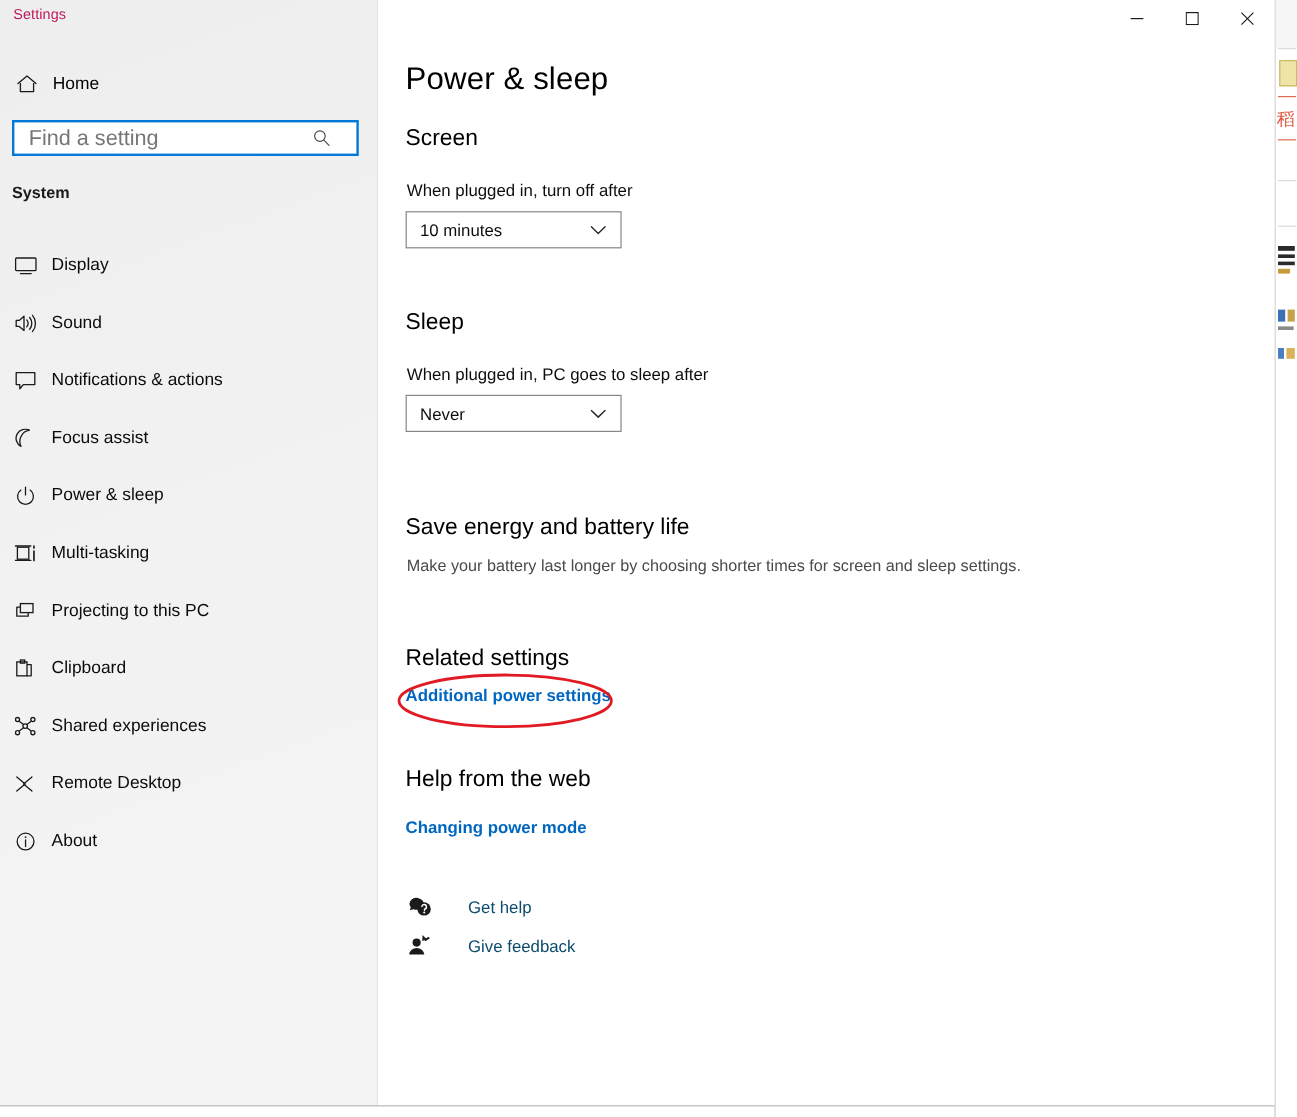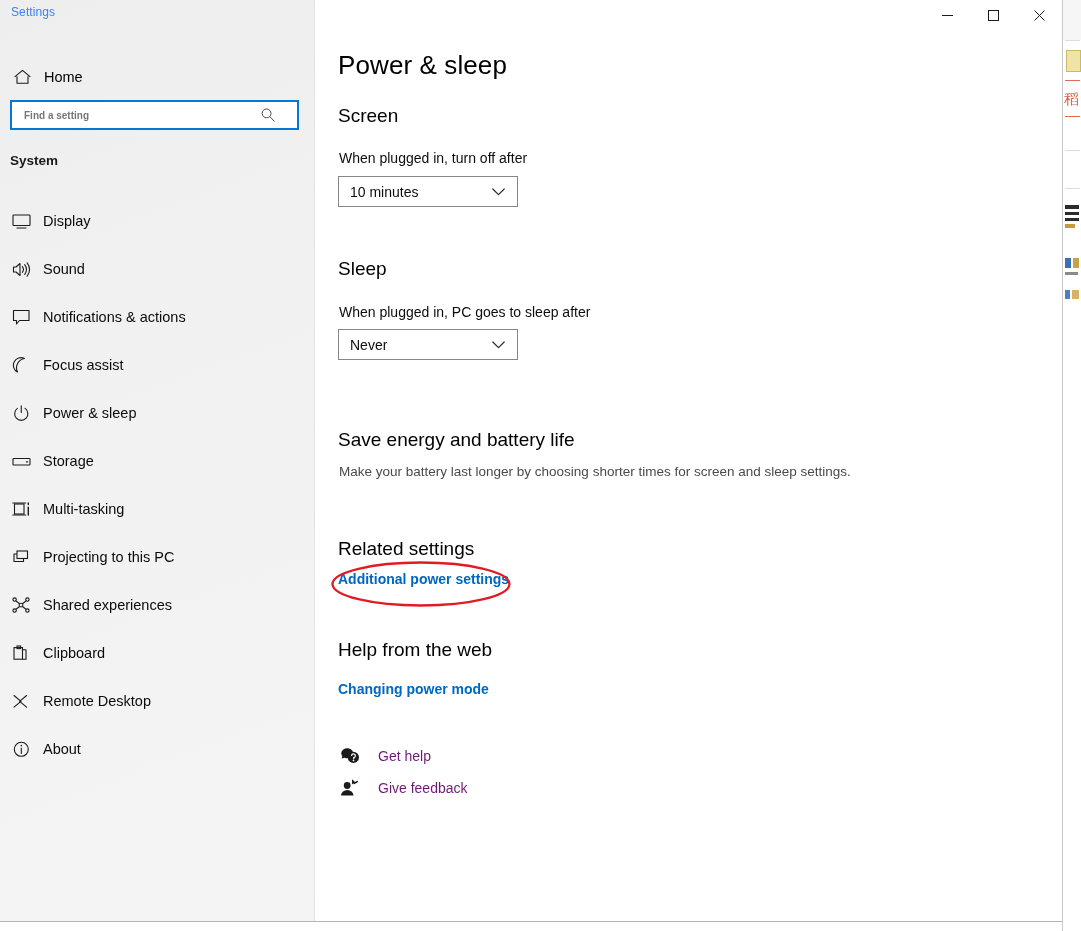--- a/index.html
+++ b/index.html
@@ -58,21 +58,21 @@
     left: 0; top: 0;
     width: 1062px;
     height: 32px;
     z-index: 6;
   }
   #titlebar-text {
     position: absolute;
     left: 11px;
     top: 5px;
     font-size: 12px;
-    color: #3b82f6;
+    color: #be185d;
     letter-spacing: 0.1px;
   }
   .caption-btns {
     position: absolute;
     right: 0;
     top: 0;
     display: flex;
   }
   .caption-btn {
     width: 46px;
@@ -96,21 +96,21 @@
     box-sizing: border-box;
   }
 
   #home-row {
     position: absolute;
     left: 0;
     top: 55px;
     width: 350px;
     height: 30px;
     display: flex;
-    align-items: flex-end;
+    align-items: center;
     cursor: default;
   }
   #home-icon { width: 20px; margin-left: 12px; display:flex; align-items:center; justify-content:center; }
   #home-label {
     margin-left: 12px;
     font-size: 14.5px;
     color: #000000;
   }
 
   #search-box {
@@ -125,23 +125,22 @@
     display: flex;
     align-items: center;
   }
   #search-input {
     border: 0;
     outline: 0;
     background: transparent;
     margin-left: 10px;
     width: 232px;
     font-family: "Liberation Sans", sans-serif;
-    font-size: 10px;
+    font-size: 18px;
     color: #1b1b1b;
-    font-weight: bold;
   }
   #search-input::placeholder { color: #767676; opacity: 1; }
   #search-icon { margin-left: 2px; display:flex; align-items:center; }
 
   #group-label {
     position: absolute;
     left: 10px;
     top: 153px;
     font-size: 13.5px;
     font-weight: bold;
@@ -259,23 +258,23 @@
     align-items: center;
     cursor: default;
   }
   .help-icon {
     width: 24px;
     display: flex;
     align-items: center;
     justify-content: center;
   }
   .help-label {
-    margin-left: 16px;
+    margin-left: 28px;
     font-size: 14px;
-    color: #701a75;
+    color: #0c4a6e;
   }
 
   
   #annotation-ellipse {
     position: absolute;
     left: 330px;
     top: 560px;
     width: 184px;
     height: 48px;
     pointer-events: none;
@@ -400,29 +399,20 @@
       <div class="nav-item">
         <span class="nav-icon">
           <svg width="19" height="17" viewBox="0 0 19 17" aria-hidden="true">
             <path d="M5.4 3.4 A6.6 6.6 0 1 0 13.1 3.4" fill="none" stroke="#1b1b1b" stroke-width="1.1" stroke-linecap="round"></path>
             <line x1="9.25" y1="0.9" x2="9.25" y2="7.4" stroke="#1b1b1b" stroke-width="1.1" stroke-linecap="round"></line>
           </svg>
         </span>
         <span class="nav-label">Power &amp; sleep</span>
       </div>
 
-      <div class="nav-item">
-        <span class="nav-icon">
-          <svg width="19" height="17" viewBox="0 0 19 17" aria-hidden="true">
-            <rect x="1" y="5.5" width="17" height="6.5" rx="0.8" fill="none" stroke="#1b1b1b" stroke-width="1.1"></rect>
-            <line x1="14.4" y1="8.8" x2="15.6" y2="8.8" stroke="#1b1b1b" stroke-width="1.2" stroke-linecap="round"></line>
-          </svg>
-        </span>
-        <span class="nav-label">Storage</span>
-      </div>
 
 
       <div class="nav-item">
         <span class="nav-icon">
           <svg width="19" height="17" viewBox="0 0 19 17" aria-hidden="true">
             <rect x="2.5" y="3" width="9.5" height="10" fill="none" stroke="#1b1b1b" stroke-width="1.1"></rect>
             <line x1="0.8" y1="2" x2="13.7" y2="2" stroke="#1b1b1b" stroke-width="1.1" stroke-linecap="round"></line>
             <line x1="0.8" y1="14" x2="13.7" y2="14" stroke="#1b1b1b" stroke-width="1.1" stroke-linecap="round"></line>
             <line x1="16.3" y1="2" x2="16.3" y2="3.6" stroke="#1b1b1b" stroke-width="1.4" stroke-linecap="round"></line>
             <line x1="16.3" y1="6.2" x2="16.3" y2="14" stroke="#1b1b1b" stroke-width="1.4" stroke-linecap="round"></line>
@@ -432,20 +422,31 @@
       </div>
 
       <div class="nav-item">
         <span class="nav-icon">
           <svg width="19" height="17" viewBox="0 0 19 17" aria-hidden="true">
             <rect x="5" y="2" width="10.5" height="7.5" fill="none" stroke="#1b1b1b" stroke-width="1.1"></rect>
             <path d="M5 5 H2 V12.5 H11.5 V9.5" fill="none" stroke="#1b1b1b" stroke-width="1.1" stroke-linejoin="round"></path>
           </svg>
         </span>
         <span class="nav-label">Projecting to this PC</span>
+      </div>
+
+      <div class="nav-item">
+        <span class="nav-icon">
+          <svg width="19" height="17" viewBox="0 0 19 17" aria-hidden="true">
+            <rect x="2" y="2.6" width="8.5" height="11.6" fill="none" stroke="#1b1b1b" stroke-width="1.1"></rect>
+            <rect x="5" y="1" width="3.6" height="2.6" fill="none" stroke="#1b1b1b" stroke-width="1.1"></rect>
+            <path d="M10.5 4.8 H14 V14.2 H10.5" fill="none" stroke="#1b1b1b" stroke-width="1.1" stroke-linejoin="round"></path>
+          </svg>
+        </span>
+        <span class="nav-label">Clipboard</span>
       </div>
 
       <div class="nav-item">
         <span class="nav-icon">
           <svg width="19" height="17" viewBox="0 0 19 17" aria-hidden="true">
             <circle cx="2.6" cy="2.6" r="1.7" fill="none" stroke="#1b1b1b" stroke-width="1.1"></circle>
             <circle cx="15.4" cy="2.6" r="1.7" fill="none" stroke="#1b1b1b" stroke-width="1.1"></circle>
             <circle cx="2.6" cy="13.6" r="1.7" fill="none" stroke="#1b1b1b" stroke-width="1.1"></circle>
             <circle cx="15.4" cy="13.6" r="1.7" fill="none" stroke="#1b1b1b" stroke-width="1.1"></circle>
             <circle cx="9" cy="8.1" r="1.9" fill="none" stroke="#1b1b1b" stroke-width="1.1"></circle>
@@ -454,31 +455,20 @@
             <line x1="4" y1="12.2" x2="7.6" y2="9.5" stroke="#1b1b1b" stroke-width="1.1"></line>
             <line x1="14" y1="12.2" x2="10.4" y2="9.5" stroke="#1b1b1b" stroke-width="1.1"></line>
           </svg>
         </span>
         <span class="nav-label">Shared experiences</span>
       </div>
 
       <div class="nav-item">
         <span class="nav-icon">
           <svg width="19" height="17" viewBox="0 0 19 17" aria-hidden="true">
-            <rect x="2" y="2.6" width="8.5" height="11.6" fill="none" stroke="#1b1b1b" stroke-width="1.1"></rect>
-            <rect x="5" y="1" width="3.6" height="2.6" fill="none" stroke="#1b1b1b" stroke-width="1.1"></rect>
-            <path d="M10.5 4.8 H14 V14.2 H10.5" fill="none" stroke="#1b1b1b" stroke-width="1.1" stroke-linejoin="round"></path>
-          </svg>
-        </span>
-        <span class="nav-label">Clipboard</span>
-      </div>
-
-      <div class="nav-item">
-        <span class="nav-icon">
-          <svg width="19" height="17" viewBox="0 0 19 17" aria-hidden="true">
             <path d="M2 2.5 L9 8.3 L2 14.2" fill="none" stroke="#1b1b1b" stroke-width="1.1" stroke-linecap="round" stroke-linejoin="round"></path>
             <path d="M14.6 2.5 L7.6 8.3 L14.6 14.2" fill="none" stroke="#1b1b1b" stroke-width="1.1" stroke-linecap="round" stroke-linejoin="round"></path>
           </svg>
         </span>
         <span class="nav-label">Remote Desktop</span>
       </div>
 
       <div class="nav-item">
         <span class="nav-icon">
           <svg width="19" height="17" viewBox="0 0 19 17" aria-hidden="true">

